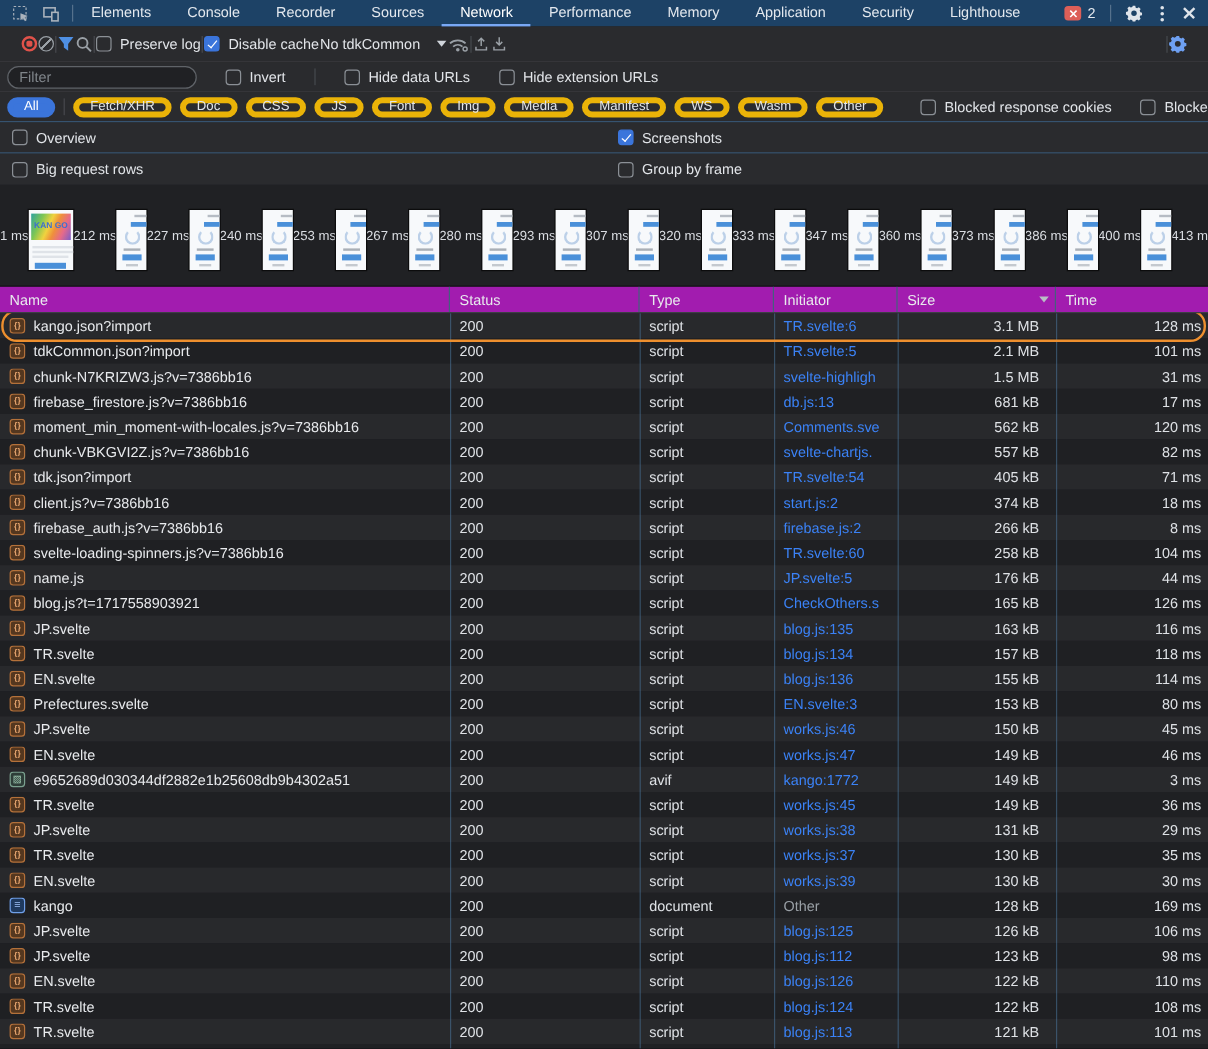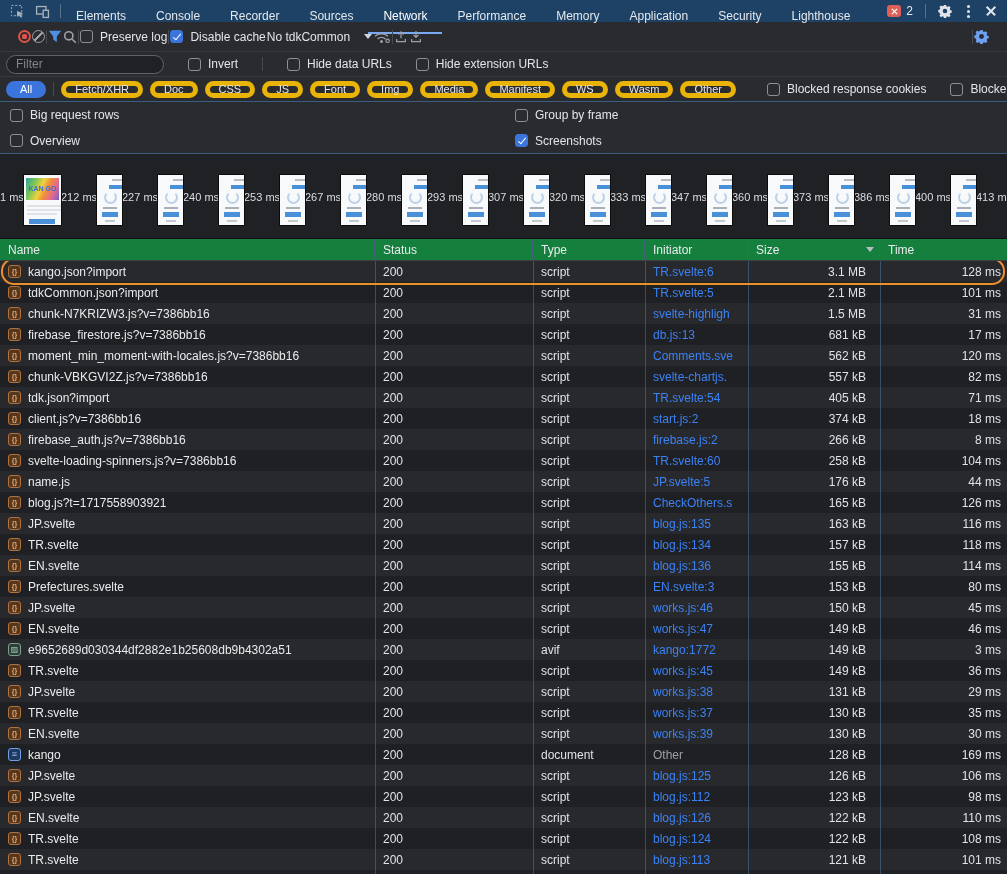--- a/index.html
+++ b/index.html
@@ -6,21 +6,21 @@
   html,body{background:#101012}
   body{font-family:"Liberation Sans","DejaVu Sans",sans-serif;-webkit-font-smoothing:antialiased}
   .devtools{width:1007px;height:874px;background:#202124;color:#e2e5e9;overflow:hidden;position:relative;font-size:12px}
 
   
   .tabbar{height:22px;background:#1d4266;display:flex;align-items:stretch;color:#e3e8ee}
   .tb-icons{display:flex;align-items:center;gap:10px;padding:0 10px}
   .vdiv{width:1px;height:14px;background:rgba(255,255,255,.25);align-self:center}
   .vdiv.dark{background:#47494e}
   .tabs{display:flex;align-items:stretch}
-  .tab{display:flex;align-items:center;padding:16px 15px;cursor:default;border-bottom:2px solid transparent;font-size:12px}
+  .tab{display:flex;align-items:center;padding:4px 15px;cursor:default;border-bottom:2px solid transparent;font-size:12px}
   .tab.active{color:#ffffff;border-bottom-color:#79a8f5}
   .tb-right{margin-left:auto;display:flex;align-items:center;gap:12px;padding-right:10px}
   .err-wrap{display:flex;align-items:center;gap:5px}
   .err-badge{width:14px;height:12px;border-radius:3px;background:#dd5f58;display:flex;align-items:center;justify-content:center}
   .kebab{width:3px;height:3px;border-radius:50%;background:#dfe4ea;box-shadow:0 -5px 0 #dfe4ea,0 5px 0 #dfe4ea;margin:0 3px}
   .xicon{position:relative;width:12px;height:12px}
   .xicon::before,.xicon::after{content:"";position:absolute;left:0;top:5px;width:12px;height:1.6px;background:#dfe4ea}
   .xicon::before{transform:rotate(45deg)}
   .xicon::after{transform:rotate(-45deg)}
 
@@ -75,21 +75,21 @@
     linear-gradient(#dfe3e8,#dfe3e8),
     linear-gradient(#4a90d9,#4a90d9);
     background-repeat:no-repeat;
     background-position:3px 30px,3px 34px,3px 38px,center 44px;
     background-size:42px 2px,42px 2px,30px 2px,26px 5px}
   .banner{margin:3px 2px 0;height:22px;background:linear-gradient(115deg,#2ea3a0,#7ec654 25%,#f0d23f 45%,#ef8f3c 60%,#e66a8a 78%,#7b5ec9);display:flex;align-items:center;justify-content:center}
   .kango-logo{font-size:7px;font-weight:bold;color:#3d6fd0;line-height:1;text-align:center}
 
   
   .grid-cols{display:grid;grid-template-columns:375px 158px 112px 103px 132px 1fr}
-  .thead{height:22px;background:#15803d;border-bottom:1px solid #3c4043;align-items:center;color:#e8eaed}
+  .thead{height:22px;background:#a21caf;border-bottom:1px solid #3c4043;align-items:center;color:#e8eaed}
   .th{height:100%;display:flex;align-items:center;padding-left:8px;border-right:1px solid #44617c;overflow:hidden;white-space:nowrap}
   .th.last{border-right:none}
   .th.size{justify-content:space-between;padding-right:5px}
   .sort-arrow{width:0;height:0;border-left:4px solid transparent;border-right:4px solid transparent;border-top:5px solid #b9bec5}
   .tbody{position:relative;height:613px;overflow:hidden}
   .colline{position:absolute;top:0;bottom:0;width:1px;background:rgba(77,125,167,.5);z-index:1;pointer-events:none}
   .tr{height:21px;align-items:center;position:relative;background:#1f2023}
   .tr:nth-child(even){background:#28292c}
   .tr.highlighted::after{content:"";position:absolute;left:1px;right:2px;top:-3px;bottom:-3px;border:2.5px solid #ee8f2e;border-radius:13px;z-index:3;pointer-events:none}
   .td{overflow:hidden;white-space:nowrap;padding-left:8px;color:#dfe2e6}
@@ -264,42 +264,42 @@
         <span class="cb"></span>
         <span>Blocked requests</span>
       </label>
       <label class="cbwrap">
         <span class="cb"></span>
 
       </label>
     </div>
   </div>
 
+  <div class="optrow last">
+    <div class="col1">
+      <label class="cbwrap">
+        <span class="cb"></span>
+        <span>Overview</span>
+      </label>
+    </div>
+    <label class="cbwrap">
+      <span class="cb checked"></span>
+      <span>Screenshots</span>
+    </label>
+  </div>
   <div class="optrow">
     <div class="col1">
       <label class="cbwrap">
         <span class="cb"></span>
         <span>Big request rows</span>
       </label>
     </div>
     <label class="cbwrap">
       <span class="cb"></span>
       <span>Group by frame</span>
-    </label>
-  </div>
-  <div class="optrow last">
-    <div class="col1">
-      <label class="cbwrap">
-        <span class="cb"></span>
-        <span>Overview</span>
-      </label>
-    </div>
-    <label class="cbwrap">
-      <span class="cb checked"></span>
-      <span>Screenshots</span>
     </label>
   </div>
 
   <div class="filmstrip" id="filmstrip">
       <div class="frame">
         <span class="fs-label">1 ms</span>
         <div class="thumb first">
           <div class="banner">
             <span class="kango-logo">KAN GO</span>
           </div>

